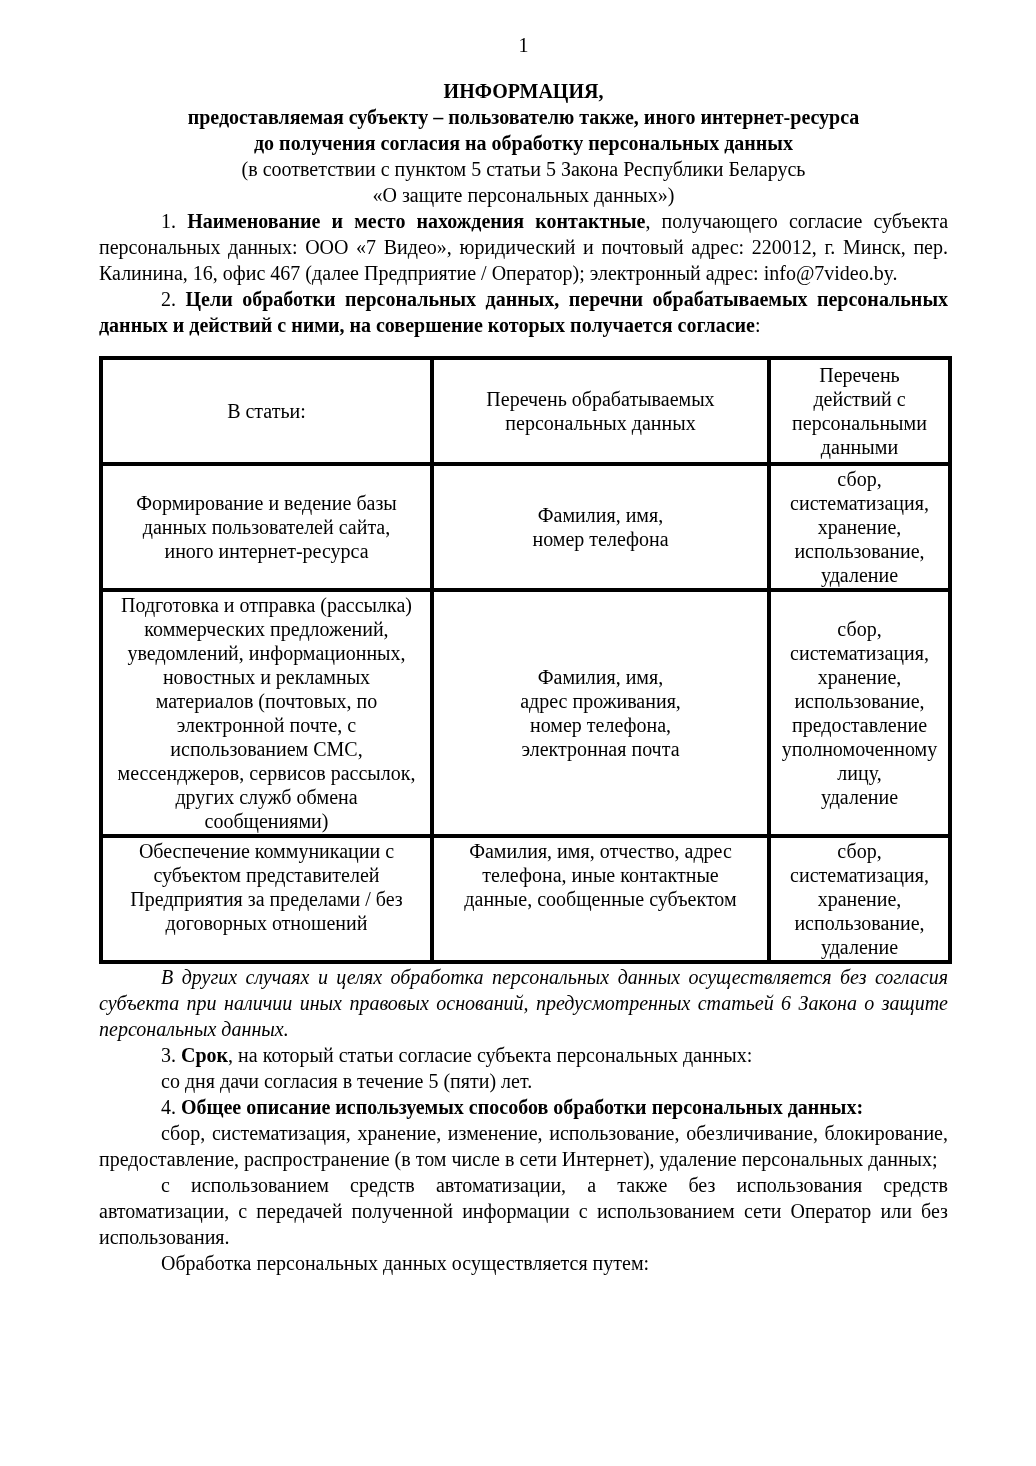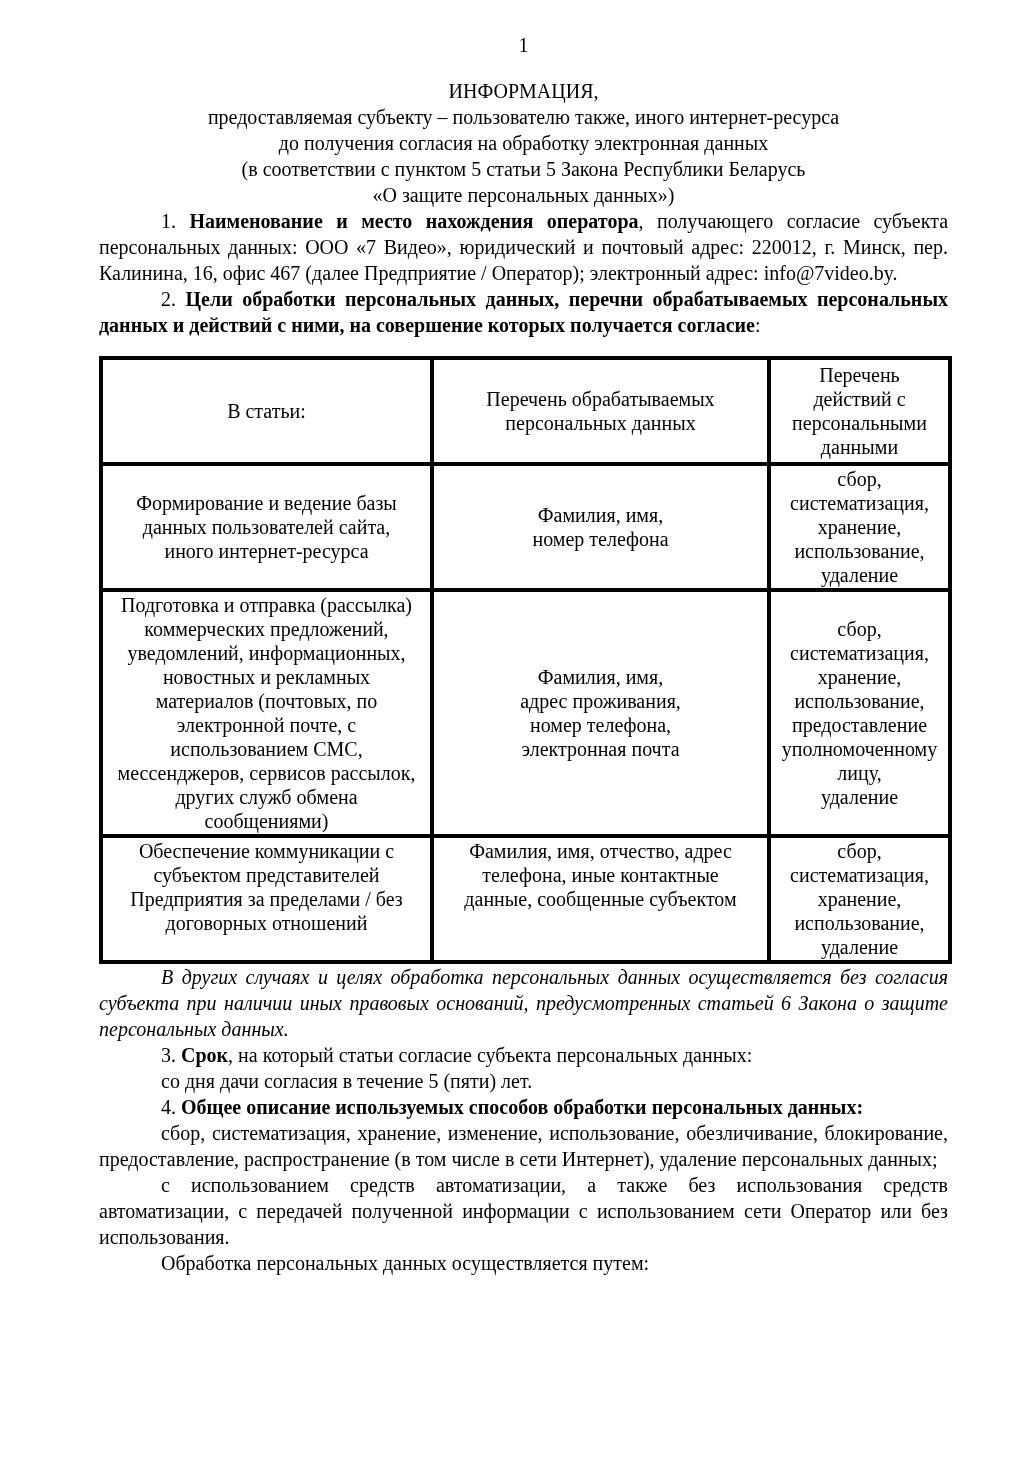--- a/index.html
+++ b/index.html
@@ -12,21 +12,21 @@
     padding: 32px 88px 0 99px;
     font-family: "Liberation Serif", "DejaVu Serif", serif;
     font-size: 20px;
     line-height: 26px;
     color: #000000;
     overflow: hidden;
   }
   .page-number { text-align: center; }
   .doc-title { text-align: center; margin-top: 20px; }
   .doc-title .t-line { text-align: center; }
-  .t-bold { font-weight: normal; }
+  .t-bold { font-weight: bold; }
   p.para {
     margin: 0;
     text-align: justify;
     text-indent: 62px;
   }
   .mt-s1 { margin-top: 16px; }
   .mt-s2 { margin-top: 22px; }
   .mt-after-table { margin-top: 30px; font-style: italic; }
   .mt-sec { margin-top: 26px; }
   table.consent-table {
@@ -56,26 +56,26 @@
 </head>
 <body>
 
 <div class="page">
 
   <div class="page-number">1</div>
 
   <div class="doc-title">
     <div class="t-line t-bold">ИНФОРМАЦИЯ,</div>
     <div class="t-line t-bold">предоставляемая субъекту – пользователю также, иного интернет-ресурса</div>
-    <div class="t-line t-bold">до получения согласия на обработку электронная данных</div>
+    <div class="t-line t-bold">до получения согласия на обработку персональных данных</div>
     <div class="t-line">(в соответствии с пунктом 5 статьи 5 Закона Республики Беларусь</div>
     <div class="t-line">«О защите персональных данных»)</div>
   </div>
 
-  <p class="para mt-s1"><span>1. </span><b>Наименование и место нахождения оператора</b><span>, получающего согласие субъекта персональных данных: ООО «7 Видео», юридический и почтовый адрес: 220012, г. Минск, пер. Калинина, 16, офис 467 (далее Предприятие / Оператор); электронный адрес: info@7video.by.</span></p>
+  <p class="para mt-s1"><span>1. </span><b>Наименование и место нахождения контактные</b><span>, получающего согласие субъекта персональных данных: ООО «7 Видео», юридический и почтовый адрес: 220012, г. Минск, пер. Калинина, 16, офис 467 (далее Предприятие / Оператор); электронный адрес: info@7video.by.</span></p>
 
   <p class="para mt-s2"><span>2. </span><b>Цели обработки персональных данных, перечни обрабатываемых персональных данных и действий с ними, на совершение которых получается согласие</b><span>:</span></p>
 
   <table class="consent-table">
     <colgroup>
         <col class="c1">
         <col class="c2">
         <col class="c3">
       </colgroup>
     <tbody>

